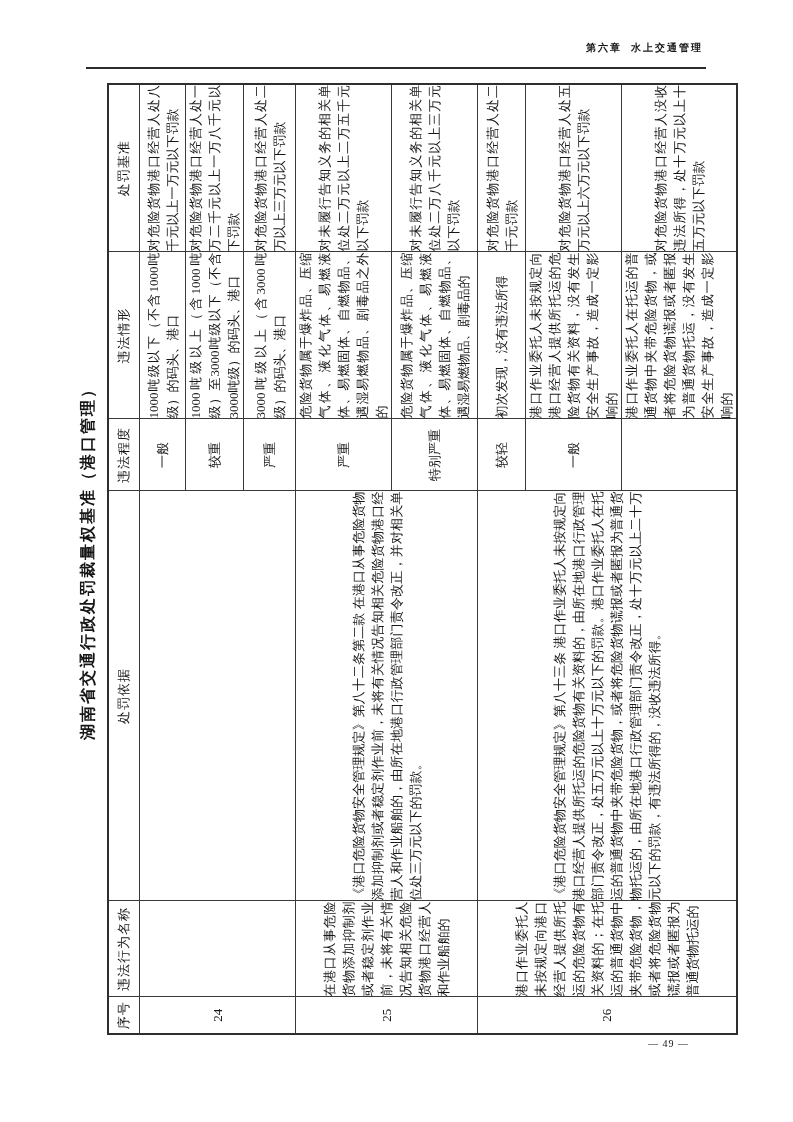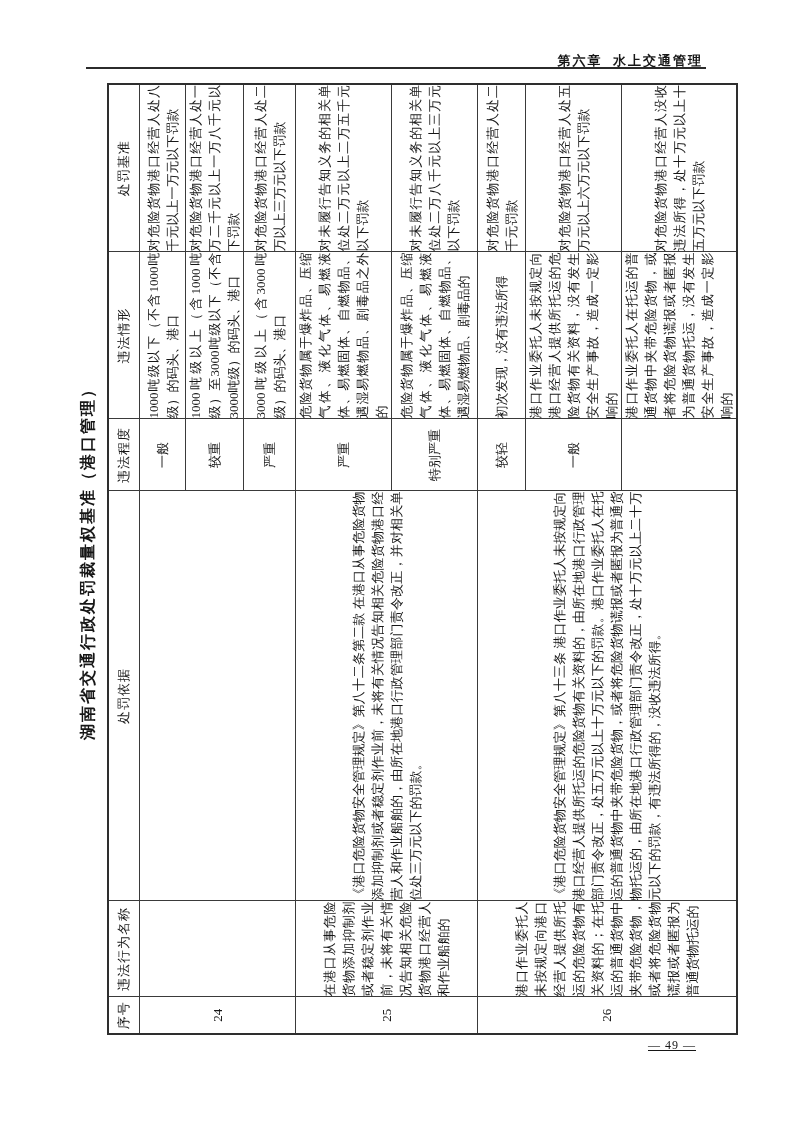--- a/index.html
+++ b/index.html
@@ -6,40 +6,39 @@
   body {
     width: 793px; height: 1122px;
     background: #ffffff;
     position: relative;
     overflow: hidden;
     font-family: "Liberation Serif", "DejaVu Serif", serif;
     color: #161616;
   }
   .page-header {
     position: absolute;
-    top: 52px; right: 90px;
-    font-size: 13px;
+    top: 41px; right: 90px;
+    font-size: 10px;
     font-weight: bold;
     letter-spacing: 2px;
     white-space: pre;
     text-align: center;
   }
   .header-rule {
     position: absolute;
     left: 86px; top: 67px;
     width: 620px; height: 2px;
     background: #2b2b2b;
   }
   .page-number {
     position: absolute;
     top: 1038px; left: 648px;
-    font-size: 12px;
+    font-size: 10px;
     letter-spacing: 1px;
     white-space: pre;
-    text-decoration: underline;
   }
   
   .sheet {
     position: absolute;
     left: -81px; top: 244px;
     width: 950px; height: 632px;
     transform: rotate(-90deg);
   }
   .sheet-title {
     height: 26px;

